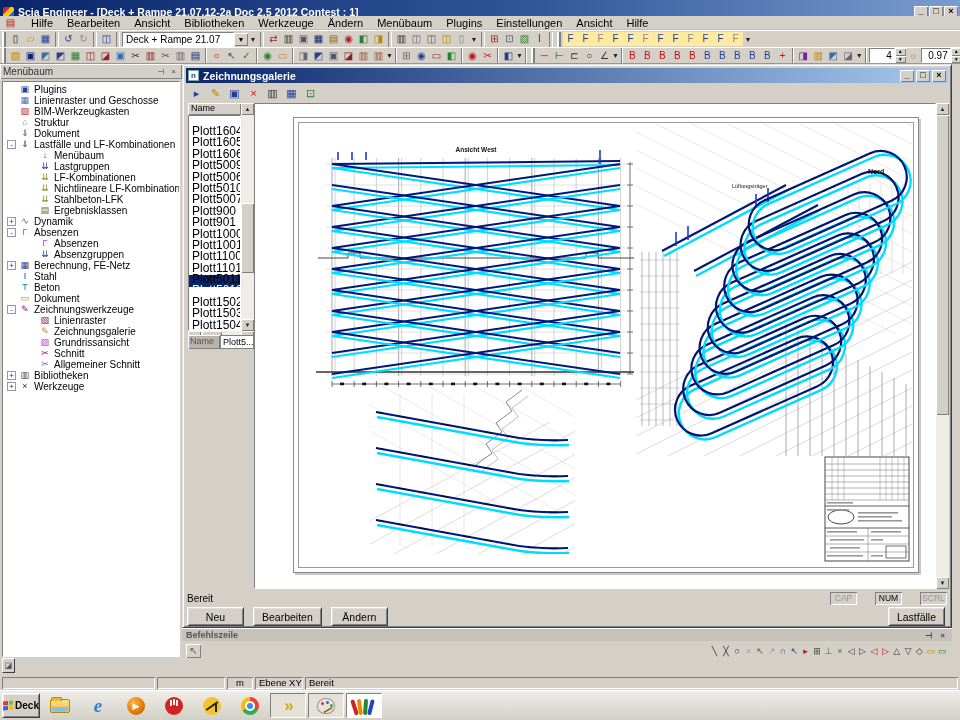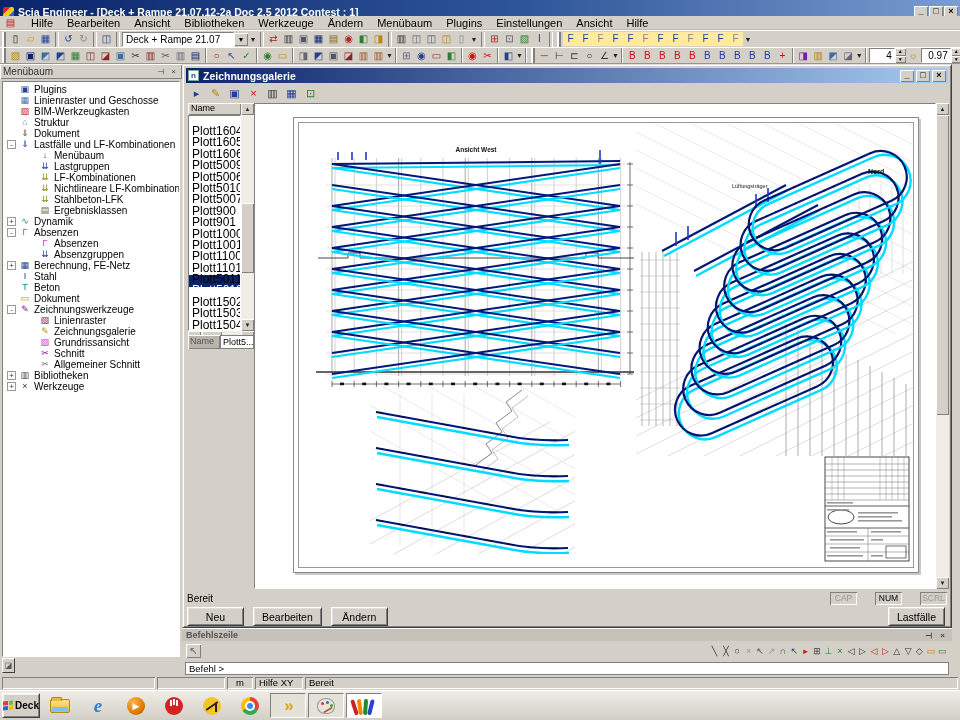--- a/index.html
+++ b/index.html
@@ -947,31 +947,30 @@
             <span class="tbi" style="color: rgb(51, 51, 51);">▷</span>
             <span class="tbi" style="color: rgb(204, 17, 17);">◁</span>
             <span class="tbi" style="color: rgb(204, 17, 17);">▷</span>
             <span class="tbi" style="color: rgb(51, 51, 51);">△</span>
             <span class="tbi" style="color: rgb(51, 51, 51);">▽</span>
             <span class="tbi" style="color: rgb(51, 51, 51);">◇</span>
             <span class="tbi" style="color: rgb(184, 134, 11);">▭</span>
             <span class="tbi" style="color: rgb(46, 125, 50);">▭</span>
           </span>
       </div>
-      <div id="befehl-input">Befehl &gt;</div>
     </div>
 
     <div id="dock-tab" class="abs">◪</div>
   </div>
 
   <div id="statusbar" class="abs">
     <span class="scell" style="width:153px"></span>
     <span class="scell" style="width:68px"></span>
     <span class="scell" style="width:26px;text-align:center">m</span>
-    <span class="scell" style="width:48px">Hilfe XY</span>
+    <span class="scell" style="width:48px">Ebene XY</span>
     <span class="scell" style="flex:1">Bereit</span>
   </div>
 
   <div id="taskbar" class="abs">
     <button id="startbtn">
       <span class="wflag">
         <i style="background:#e33"></i>
           <i style="background:#7b3"></i>
           <i style="background:#36c"></i>
           <i style="background:#fb0"></i>

